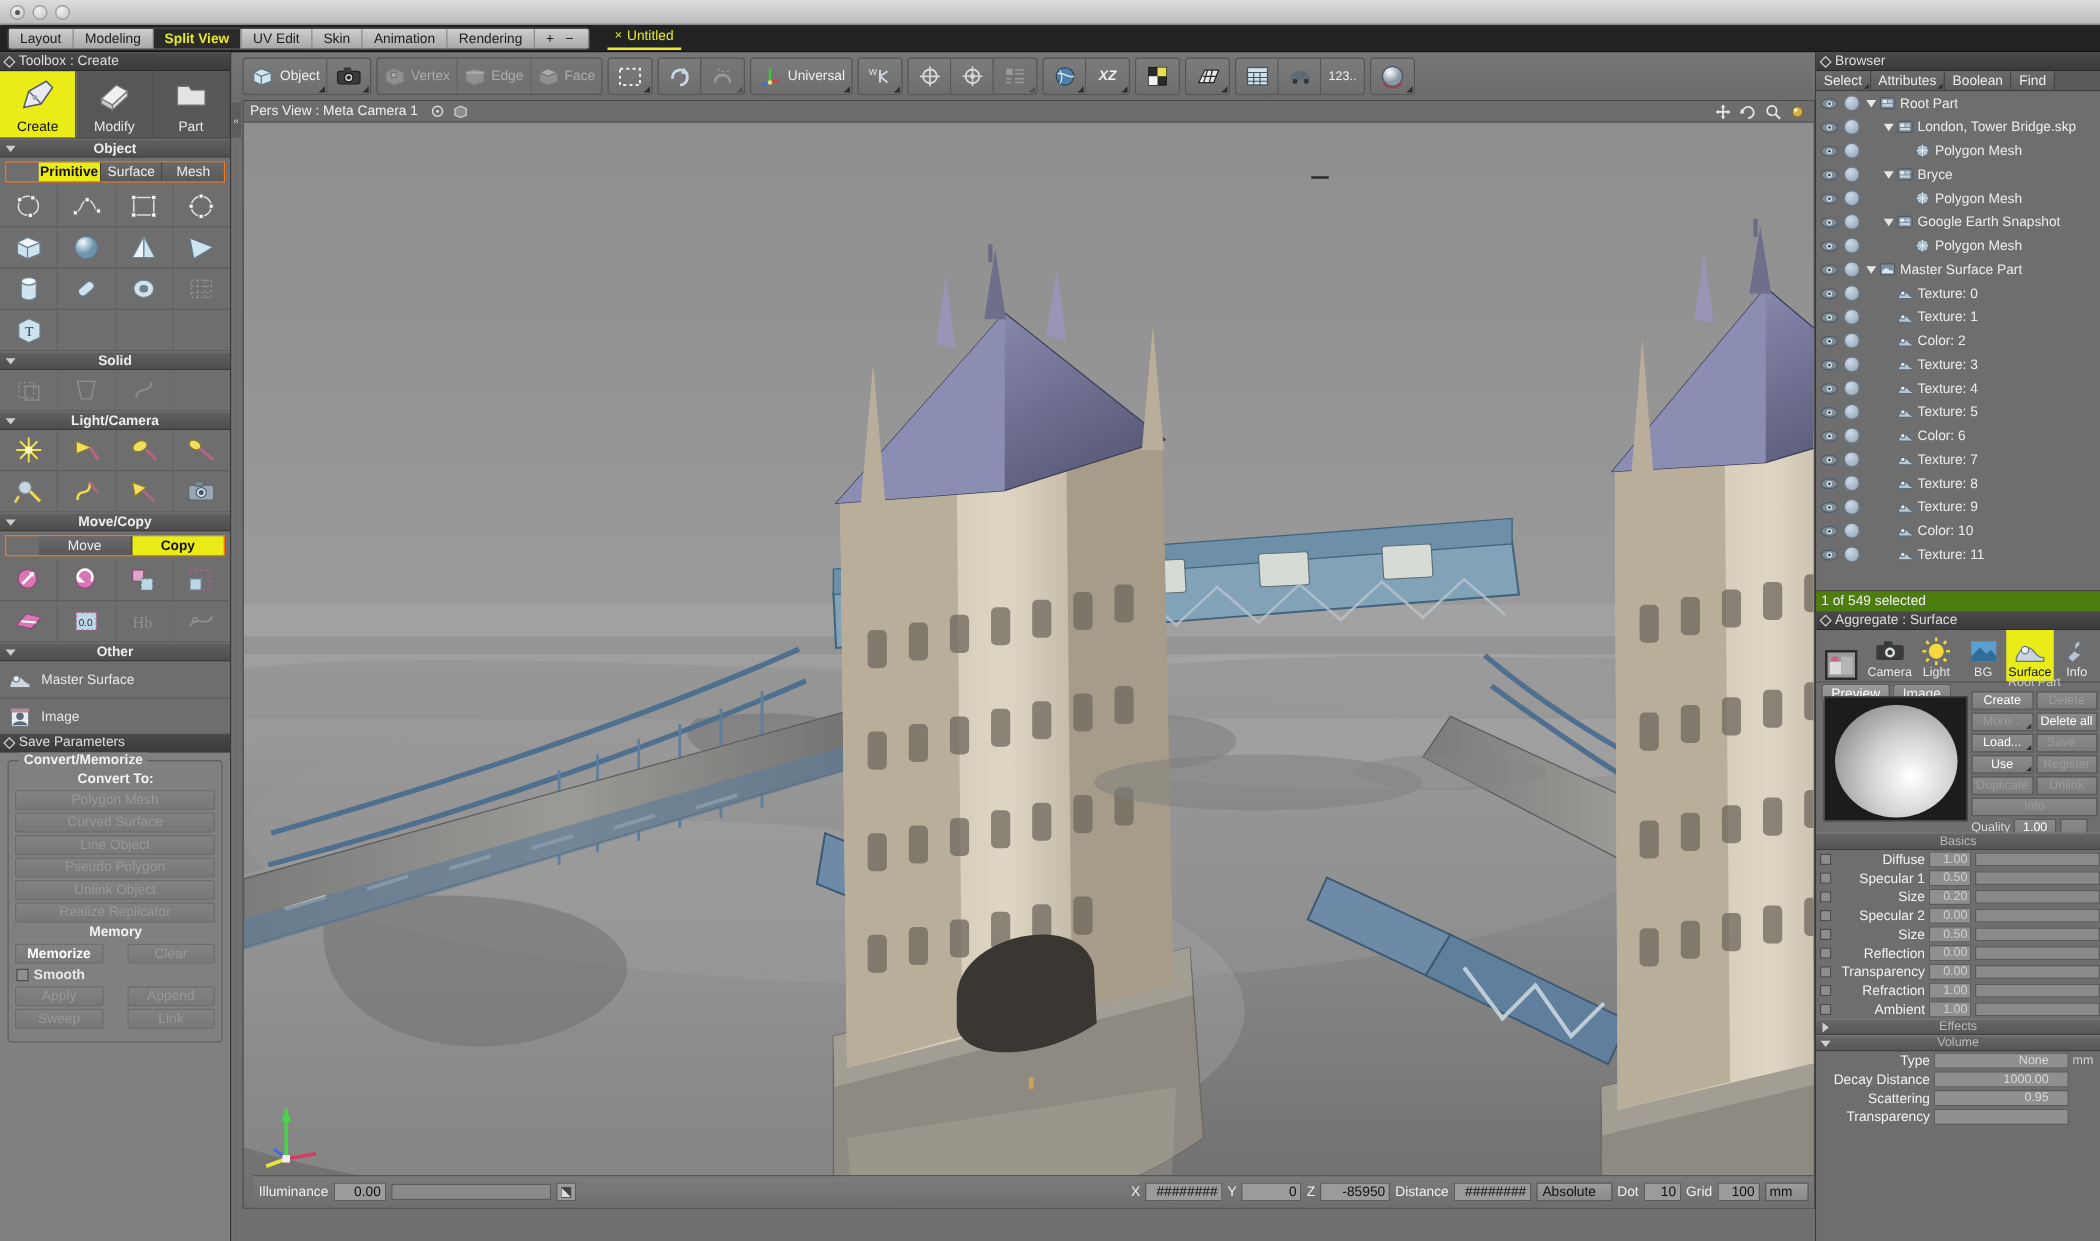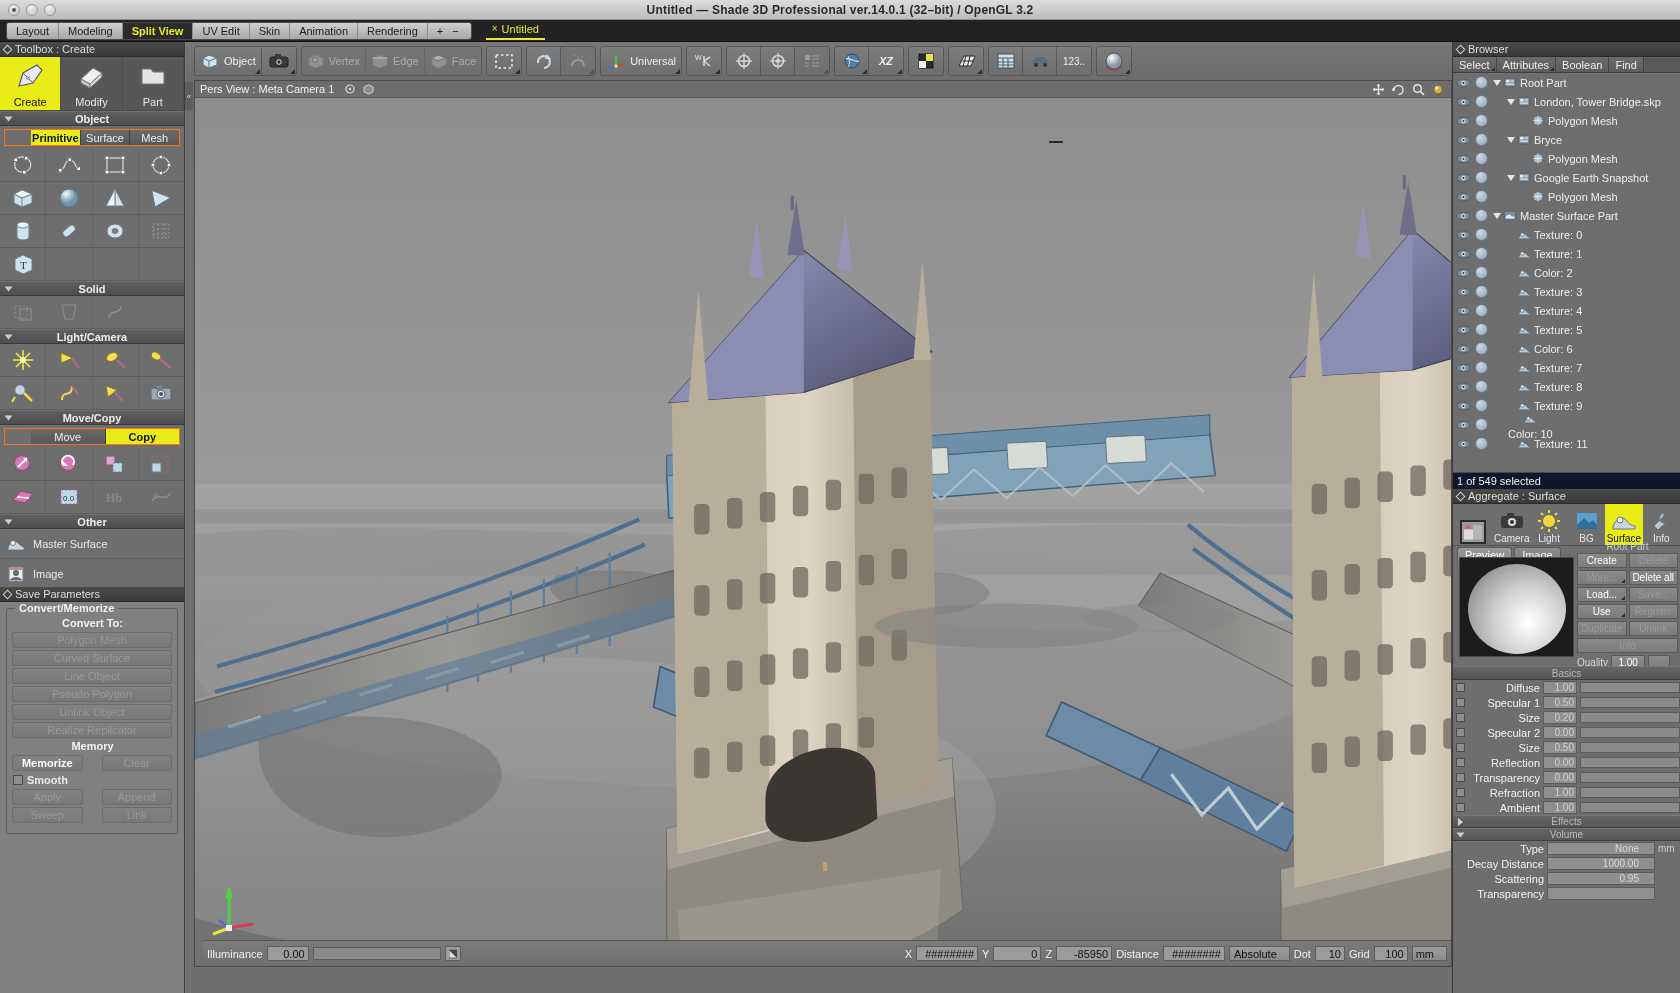--- a/index.html
+++ b/index.html
@@ -145,21 +145,21 @@
     background:#6e6e6e; }
   .trow { height:19px; display:flex; align-items:center; font-size:11px; color:#ededed;
     position:relative; }
   .trow .eye { width:15px;height:12px; margin-left:3px; }
   .trow .bub { width:13px;height:13px;border-radius:50%; margin-left:4px;
     background:radial-gradient(circle at 35% 30%, #cfdae6, #8ba0b5); border:1px solid #6b7a88;}
   .trow .tcontent { display:flex; align-items:center; gap:3px; margin-left:5px; }
   .trow .tri { width:0;height:0; border-left:6px solid #e6e6e6;
     border-top:4px solid transparent;border-bottom:4px solid transparent; transform:rotate(90deg);}
   .trow .icn { width:14px;height:13px; }
-  .countbar { height:17px; background:#0f172a; border-top:1px solid #4a4a4a;
+  .countbar { height:17px; background:#4d7c0f; border-top:1px solid #4a4a4a;
     display:flex; align-items:center; padding-left:4px; font-size:11px; color:#f0f0f0;}
 
   #aggregate { position:absolute; left:0; top:447px; right:0; bottom:0; background:#6e6e6e;}
   .agbar { display:flex; height:42px; background:#6e6e6e; border-bottom:1px solid #545454;}
   .agbtn { flex:1; display:flex; flex-direction:column; align-items:center; justify-content:flex-end;
      font-size:10px; position:relative; padding-bottom:1px; }
   .agbtn.sel { background:#eaec18; color:#111; }
   .agbtn .ai { width:26px;height:24px; margin-bottom:0px; }
 
   .prevtabs { display:flex; height:15px; padding-left:4px; gap:2px; align-items:flex-end;}
@@ -210,21 +210,20 @@
 <body>
 
 <div id="titlebar">
   <div class="wbtns">
     <div class="wbtn">
         <span class="dot"></span>
       </div>
     <div class="wbtn"></div>
     <div class="wbtn"></div>
   </div>
-  <div class="title">Untitled — Shade 3D Professional ver.14.0.1 (32–bit) / OpenGL 3.2</div>
 </div>
 
 <div id="modebar">
   <div id="modetabs">
     <div class="mt">Layout</div>
     <div class="mt">Modeling</div>
     <div class="mt active">Split View</div>
     <div class="mt">UV Edit</div>
     <div class="mt">Skin</div>
     <div class="mt">Animation</div>
@@ -1422,21 +1421,21 @@
             <span>Texture: 9</span>
           </span>
         </div>
         <div class="trow">
           <svg viewBox="0 0 16 12" class="eye">
             <ellipse cx="8" cy="6" rx="7" ry="4.2" fill="#7d8a93" stroke="#4e5b64"></ellipse>
             <circle cx="8" cy="6" r="2.4" fill="#cfd9e0"></circle>
             <circle cx="8" cy="6" r="1.1" fill="#2d3940"></circle>
           </svg>
           <span class="bub"></span>
-          <span class="tcontent" style="margin-left: 20px; flex-direction: column;">
+          <span class="tcontent" style="margin-left: 20px;">
             <span style="display: inline-block; width: 6px;"></span>
             <svg viewBox="0 0 16 14" class="icn">
               <path d="M2 11 C4 5 8 4 11 8 C12.6 10 14 10.6 15 10.6 L15 12 L2 12Z" fill="#b8c6d1" stroke="#5b6d7a"></path>
               <circle cx="6" cy="7" r="2" fill="#e9f1f6" stroke="#5b6d7a"></circle>
             </svg>
             <span>Color: 10</span>
           </span>
         </div>
         <div class="trow">
           <svg viewBox="0 0 16 12" class="eye">

